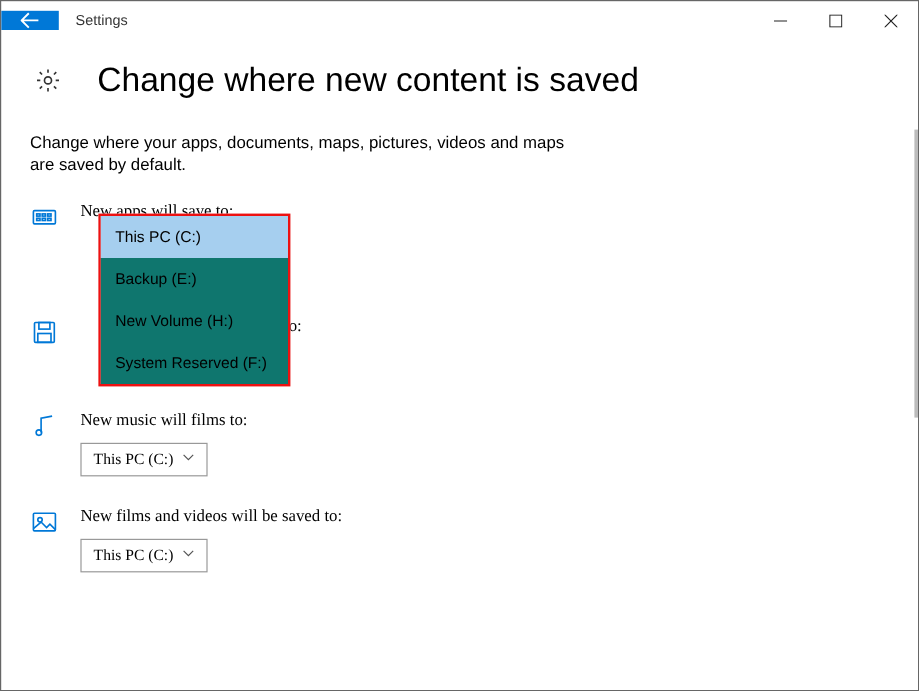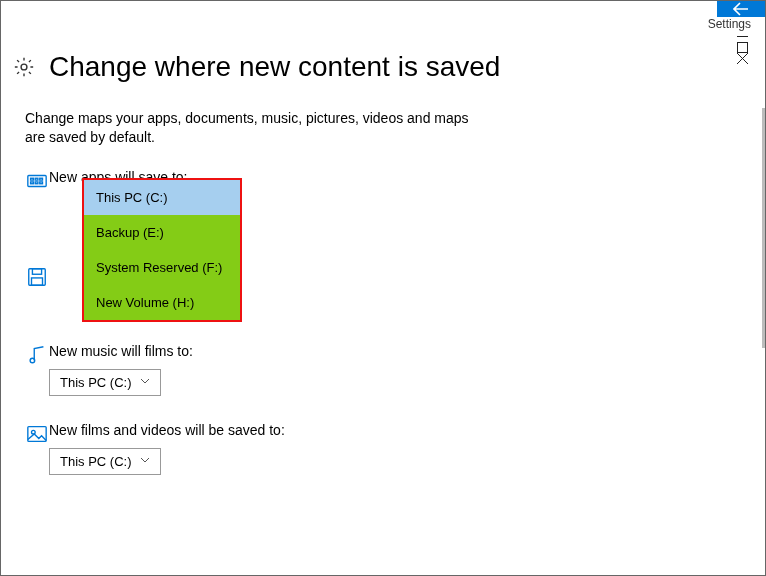--- a/index.html
+++ b/index.html
@@ -13,22 +13,21 @@
     overflow: hidden;
     position: relative;
     box-sizing: border-box;
   }
   body { border: 1px solid #666; }
 
   
   .titlebar {
     height: 32px;
     display: flex;
-    align-items: flex-end;
-    flex-direction: column;
+    align-items: center;
   }
   .back-btn {
     width: 48px;
     background: #0078d7;
     display: flex;
     align-items: center;
     justify-content: center;
   }
   .back-btn svg { stroke: #fff; }
   .title-text {
@@ -45,22 +44,22 @@
     display: flex;
     align-items: center;
     justify-content: center;
   }
   .caption-btn svg { stroke: #222; }
 
   
   .header-row {
     display: flex;
     align-items: center;
-    padding: 18px 24px 8px 12px;
-    gap: 14px;
+    padding: 18px 24px 8px 28px;
+    gap: 30px;
   }
   .header-row .gear {
     width: 22px;
     height: 22px;
     display: inline-flex;
     align-items: center;
     justify-content: center;
   }
   .header-title {
     font-size: 28px;
@@ -75,21 +74,23 @@
     font-size: 14px;
     max-width: 460px;
     line-height: 1.35;
   }
 
   .items { margin-top: 22px; }
 
   .item {
     display: flex;
     align-items: flex-start;
+    gap: 18px;
     margin-bottom: 26px;
+    font-family: Liberation Serif, serif;
   }
   .item .icon {
     width: 24px;
     flex: 0 0 24px;
     display: flex;
     justify-content: center;
     margin-top: 1px;
   }
   .item .body { flex: 1; }
   .item-label { font-size: 14px; margin-bottom: 10px; }
@@ -110,21 +111,21 @@
     left: 81px; 
     top: 87px;
     width: 156px;
     border: 2px solid #e11;
     background: #f2f2f2;
     z-index: 5;
   }
   .dropdown .opt {
     padding: 10px 12px;
     font-size: 13px;
-    background: #84cc16;
+    background: #0f766e;
   }
   .dropdown .opt.selected {
     background: #a6cfef;
   }
 
   
   .scroll-hint {
     position: absolute;
     top: 107px;
     right: 0;
@@ -169,21 +170,21 @@
     <svg width="22" height="22" viewBox="0 0 24 24" fill="none" stroke="#333" stroke-width="1.5">
       <circle cx="12" cy="12" r="3.2"></circle>
       <path d="M12 2v3M12 19v3M2 12h3M19 12h3M4.5 4.5l2.1 2.1M17.4 17.4l2.1 2.1M19.5 4.5l-2.1 2.1M6.6 17.4l-2.1 2.1"></path>
     </svg>
   </span>
   <div class="header-title">Change where new content is saved</div>
 </div>
 
 <div class="content">
 
-  <div class="description">Change maps your apps, documents, music, pictures, videos and maps are saved by default.</div>
+  <div class="description">Change where your apps, documents, maps, pictures, videos and maps are saved by default.</div>
 
   <div class="items">
 
     <div class="item" style="margin-bottom:0;">
       <span class="icon">
         <svg class="ic" width="22" height="22" viewBox="0 0 24 24">
           <rect x="2" y="6" width="20" height="12" rx="1"></rect>
           <rect x="5" y="9" width="3" height="2"></rect>
             <rect x="10" y="9" width="3" height="2"></rect>
             <rect x="15" y="9" width="3" height="2"></rect>
@@ -193,22 +194,22 @@
         </svg>
       </span>
       <div class="body">
         <div class="item-label">New apps will save to:</div>
       </div>
     </div>
 
     <div class="dropdown">
       <div class="opt selected">This PC (C:)</div>
       <div class="opt">Backup (E:)</div>
+      <div class="opt">New Volume (H:)</div>
       <div class="opt">System Reserved (F:)</div>
-      <div class="opt">New Volume (H:)</div>
     </div>
 
     <div style="height:70px"></div>
     <div class="item">
       <span class="icon">
         <svg class="ic" width="22" height="22" viewBox="0 0 24 24">
           <rect x="3" y="3" width="18" height="18" rx="1"></rect>
           <rect x="7" y="3" width="10" height="6"></rect>
           <rect x="6" y="13" width="12" height="8"></rect>
         </svg>

